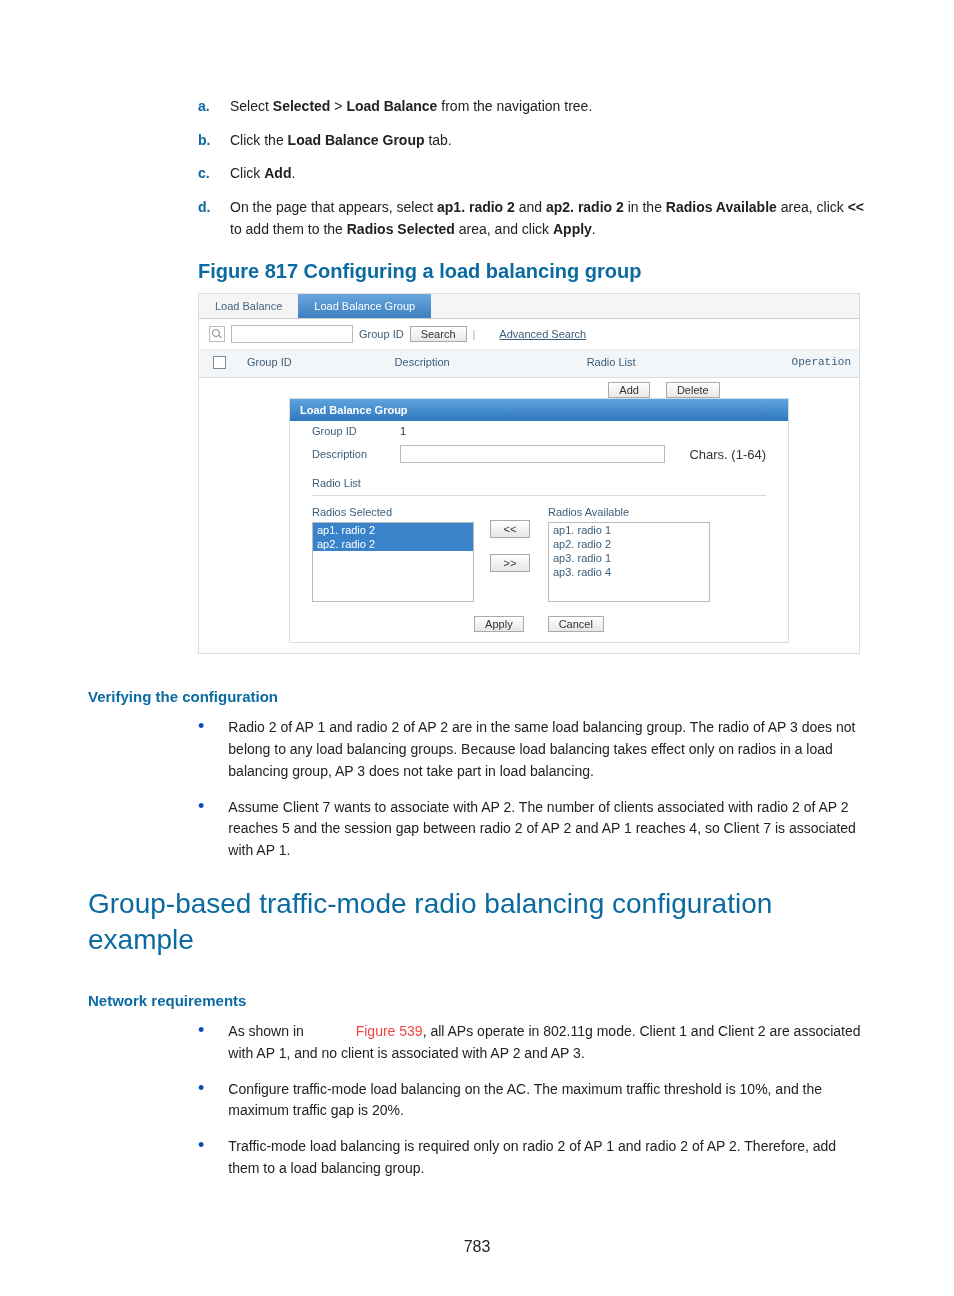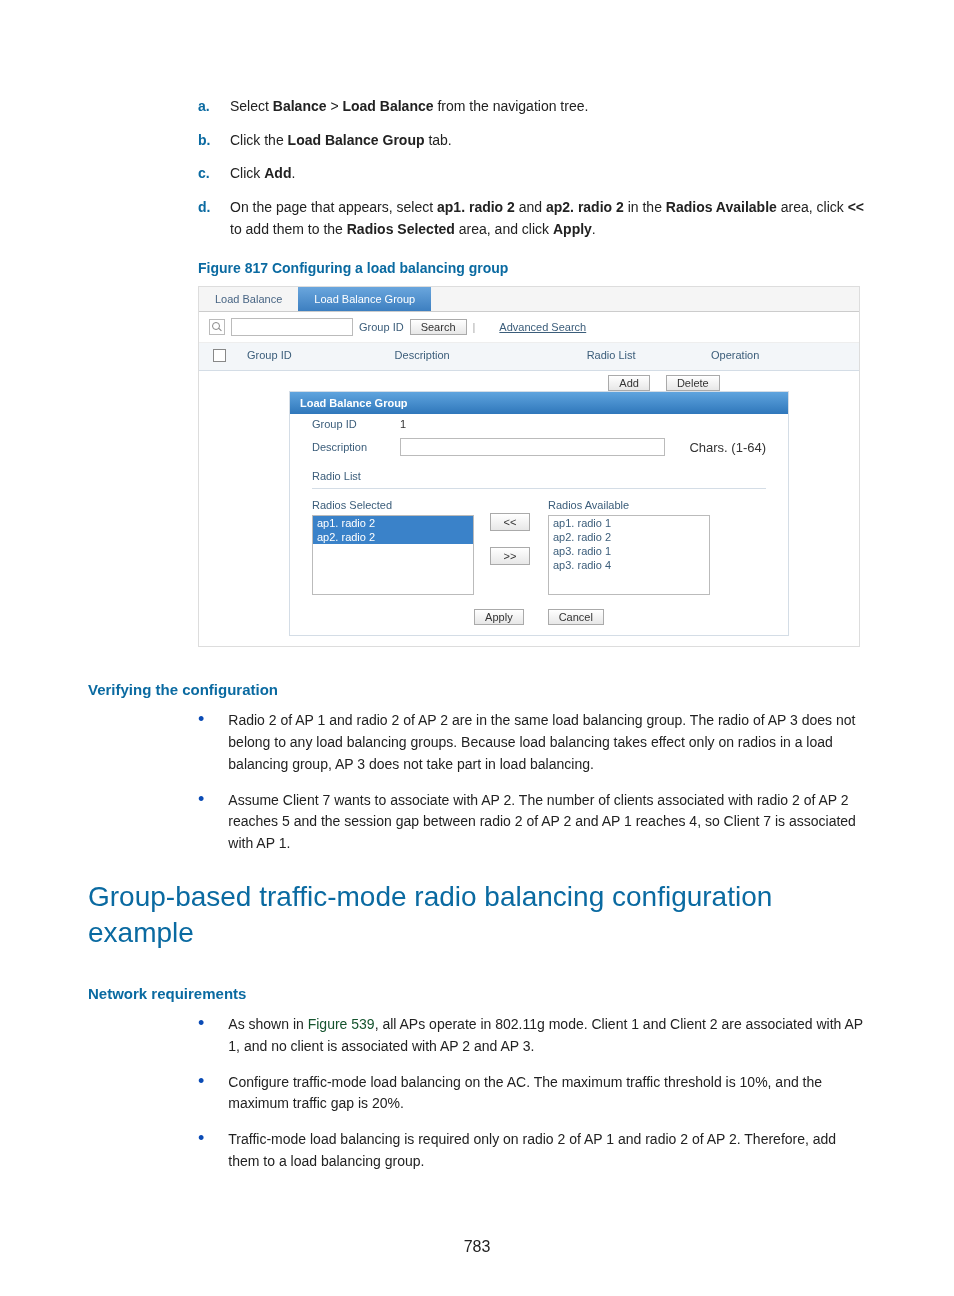--- a/index.html
+++ b/index.html
@@ -28,21 +28,21 @@
   }
   .step-letter {
     color: #0a6aa1;
     font-weight: bold;
     min-width: 18px;
   }
   .heading-caption {
     color: #0a6aa1;
     font-weight: bold;
     margin: 20px 0 10px 110px;
-    font-size: 14px;
+    font-size: 20px;
   }
   .h3 {
     color: #0a6aa1;
     font-weight: bold;
     font-size: 15px;
     margin: 34px 0 12px 0;
   }
   .bullets {
     margin-left: 110px;
   }
@@ -57,21 +57,21 @@
     font-size: 18px;
     line-height: 1.1;
   }
   .h1 {
     color: #0a6aa1;
     font-weight: normal;
     font-size: 28px;
     margin: 24px 0 16px 0;
     line-height: 1.3;
   }
-  .link { color: #14532d; }
+  .link { color: #ef4444; margin-left: 48px; }
   .page-number {
     position: absolute;
     bottom: 40px;
     left: 0; right: 0;
     text-align: center;
     font-size: 16px;
   }
 
   
   .ui-shot {
@@ -126,21 +126,21 @@
     display: flex;
     background: #f3f6f9;
     border-bottom: 1px solid #d4dde6;
     color: #3b5d7a;
   }
   .grid-header div { padding: 6px 8px; }
   .col-chk { width: 24px; text-align:center; }
   .col-gid { width: 70px; }
   .col-desc { flex: 1.7; text-align:center; }
   .col-radio { flex: 1.6; text-align:center; }
-  .col-op { width: 140px; text-align:left; }
+  .col-op { width: 140px; text-align:right;font-family:Liberation Mono, monospace; }
   .btn-row {
     display: flex;
     justify-content: center;
     gap: 16px;
     padding: 4px 0 0 0;
     margin-left: 270px;
   }
   .form-panel {
     margin: 0px 70px 10px 90px;
     border: 1px solid #d4dde6;
@@ -200,21 +200,21 @@
   }
 </style>
 </head>
 <body>
 
 <div class="page">
 
   <div class="ordered-steps">
     <div class="step">
       <div class="step-letter">a.</div>
-      <div>Select <b>Balance</b> &gt; <b>Load Balance</b> from the navigation tree.</div>
+      <div>Select <b>Selected</b> &gt; <b>Load Balance</b> from the navigation tree.</div>
     </div>
     <div class="step">
       <div class="step-letter">b.</div>
       <div>Click the <b>Load Balance Group</b> tab.</div>
     </div>
     <div class="step">
       <div class="step-letter">c.</div>
       <div>Click <b>Add</b>.</div>
     </div>
     <div class="step">

